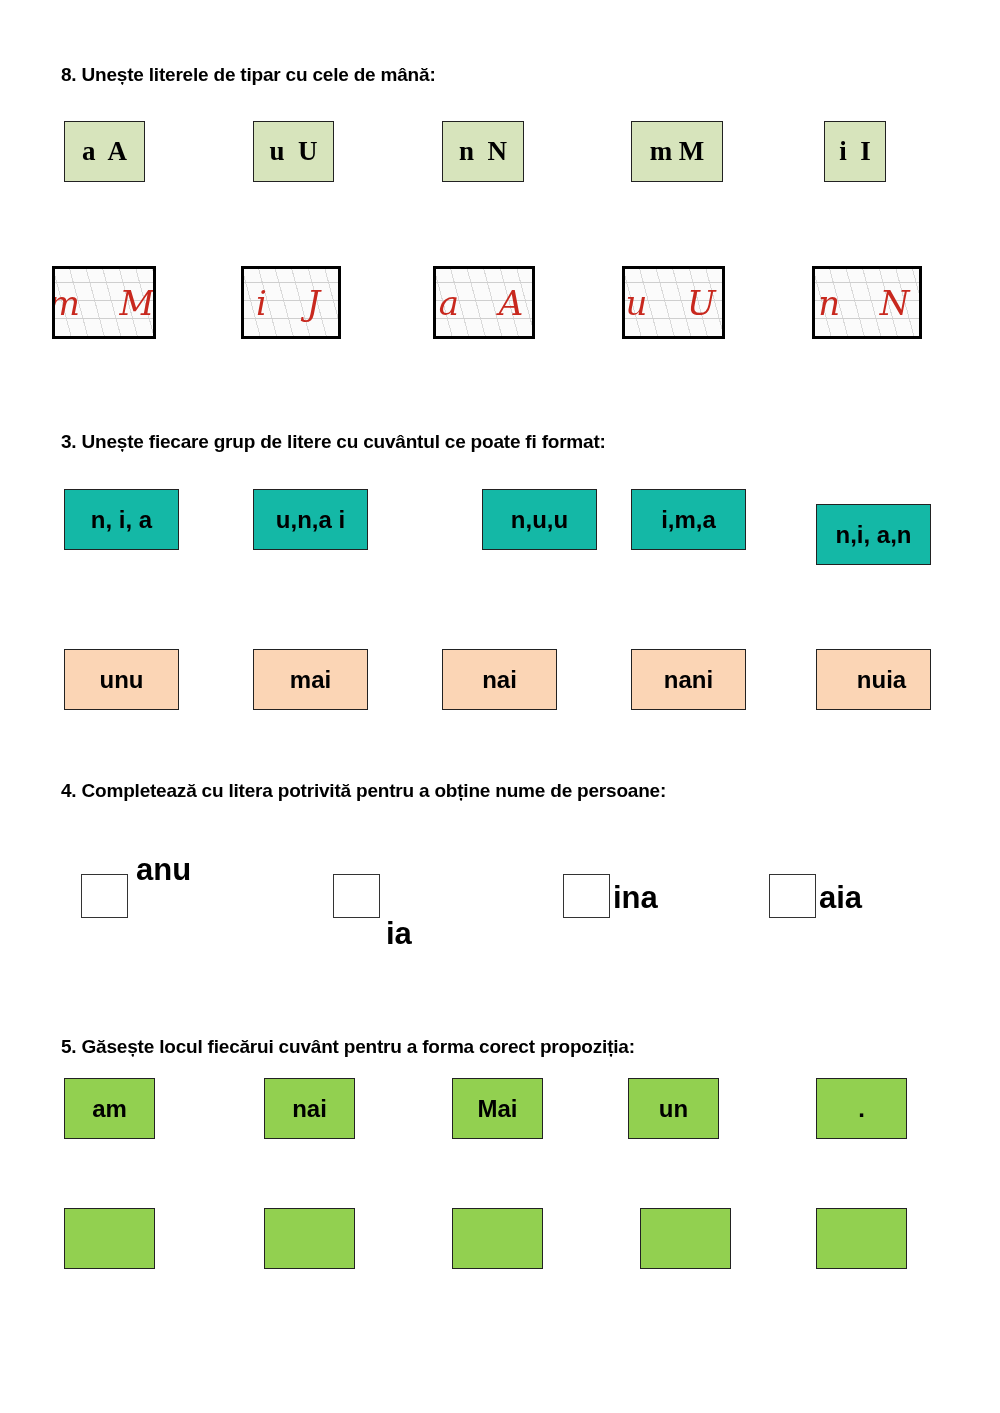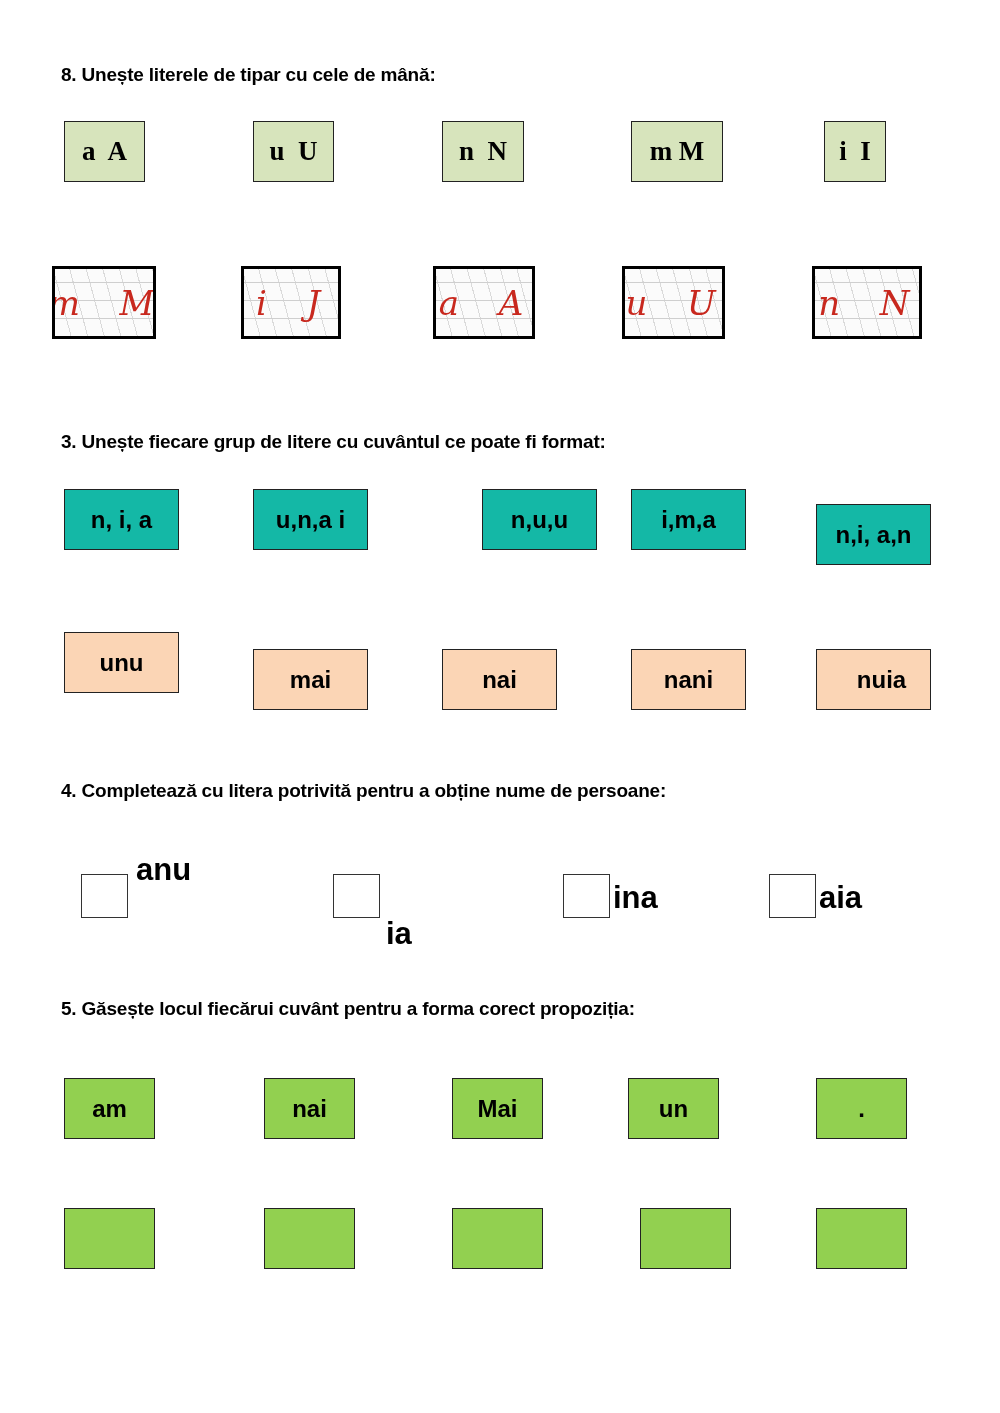--- a/index.html
+++ b/index.html
@@ -68,41 +68,41 @@
   </div>
 
 <div class="heading" style="top:431px;">3. Unește fiecare grup de litere cu cuvântul ce poate fi format:</div>
 
 <div class="box blue" style="left:64px;top:489px;">n, i, a</div>
 <div class="box blue" style="left:253px;top:489px;">u,n,a i</div>
 <div class="box blue" style="left:442px;top:489px;margin-left:40px;">n,u,u</div>
 <div class="box blue" style="left:631px;top:489px;">i,m,a</div>
 <div class="box blue" style="left:816px;top:489px;margin-top:15px;">n,i, a,n</div>
 
-<div class="box peach" style="left:64px;top:632px;text-align:center;">unu</div>
+<div class="box peach" style="left:64px;top:649px;text-align:center;">unu</div>
 <div class="box peach" style="left:253px;top:649px;">mai</div>
 <div class="box peach" style="left:442px;top:649px;">nai</div>
 <div class="box peach" style="left:631px;top:649px;">nani</div>
 <div class="box peach" style="left:816px;top:649px;padding-left:16px;">nuia</div>
 
 <div class="heading" style="top:780px;">4. Completează cu litera potrivită pentru a obține nume de persoane:</div>
 
 <div class="blank" style="left:81px;top:874px;"></div>
 <div class="frag" style="left:136px;top:852px;">anu</div>
 
 <div class="blank" style="left:333px;top:874px;"></div>
 <div class="frag" style="left:386px;top:880px;margin-top:36px;">ia</div>
 
 <div class="blank" style="left:563px;top:874px;"></div>
 <div class="frag" style="left:613px;top:880px;">ina</div>
 
 <div class="blank" style="left:769px;top:874px;"></div>
 <div class="frag" style="left:819px;top:880px;">aia</div>
 
-<div class="heading" style="top:998px;">5. Găsește locul fiecărui cuvânt pentru a forma corect propoziția:</div>
+<div class="heading" style="top:1036px;">5. Găsește locul fiecărui cuvânt pentru a forma corect propoziția:</div>
 
 <div class="box green" style="left:64px;top:1078px;">am</div>
 <div class="box green" style="left:264px;top:1078px;">nai</div>
 <div class="box green" style="left:452px;top:1078px;">Mai</div>
 <div class="box green" style="left:628px;top:1078px;">un</div>
 <div class="box green" style="left:816px;top:1078px;">.</div>
 
 <div class="box green" style="left:64px;top:1208px;"></div>
 <div class="box green" style="left:264px;top:1208px;"></div>
 <div class="box green" style="left:452px;top:1208px;"></div>

